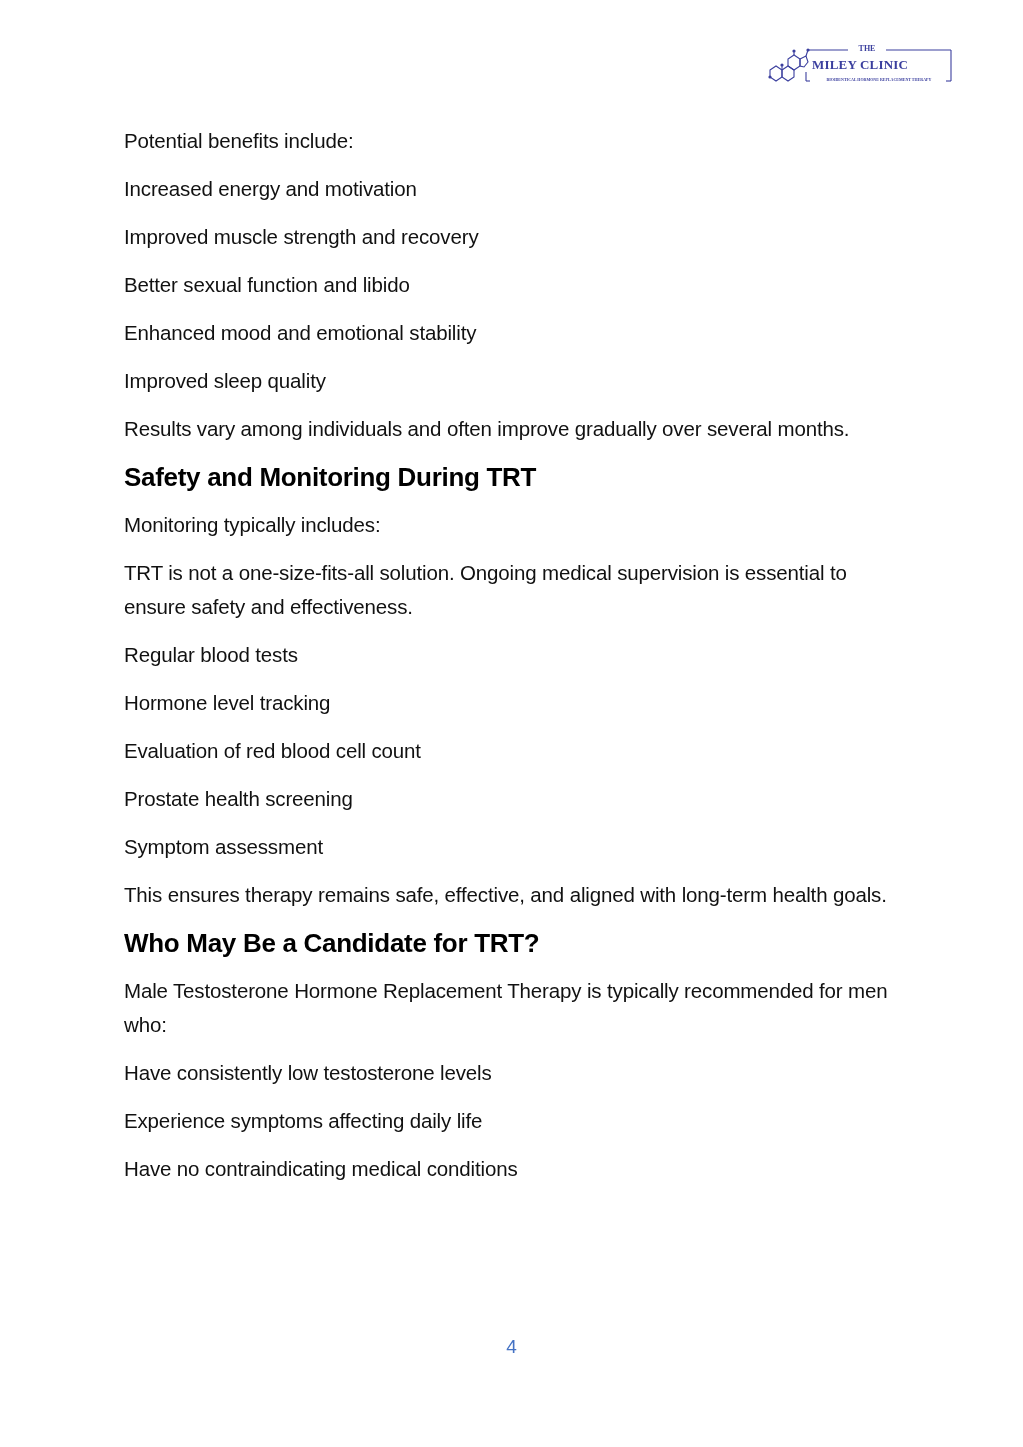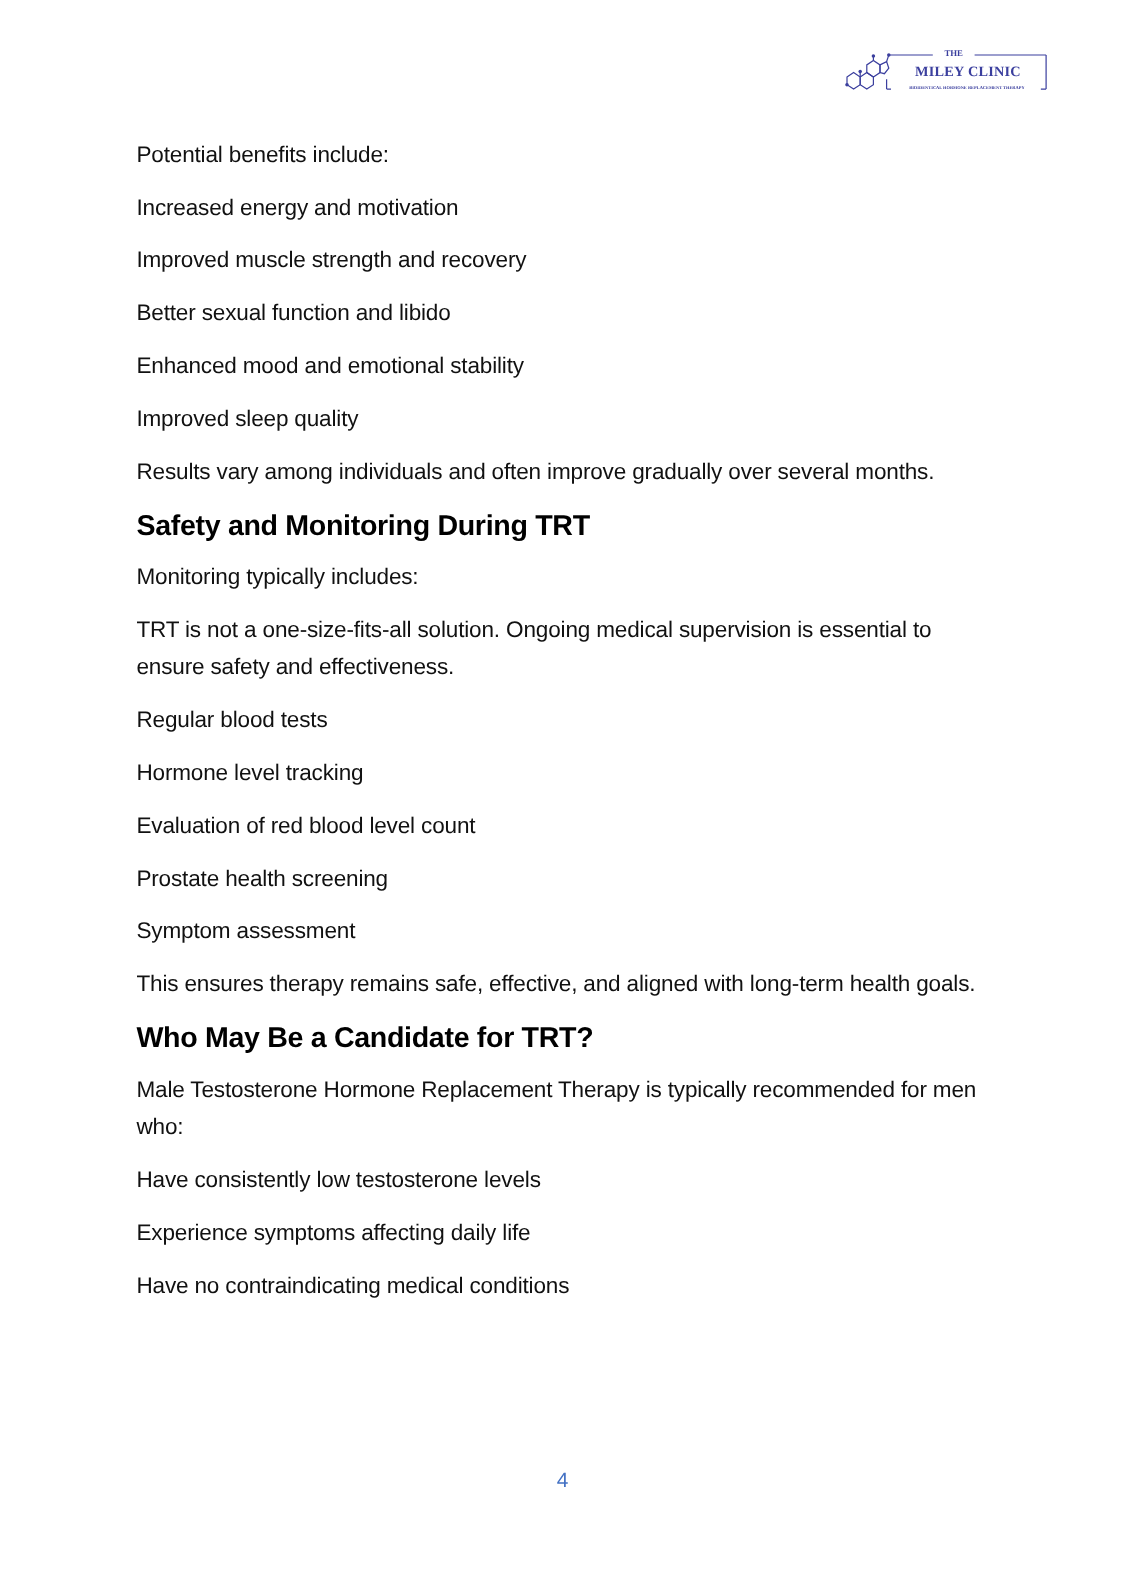--- a/index.html
+++ b/index.html
@@ -42,40 +42,40 @@
       <g stroke="#3b3f9e" stroke-width="1.1" fill="none">
         <line x1="40" y1="10" x2="80" y2="10"></line>
         <line x1="118" y1="10" x2="183" y2="10"></line>
         <line x1="183" y1="10" x2="183" y2="41"></line>
         <line x1="38" y1="32" x2="38" y2="41"></line>
         <line x1="38" y1="41" x2="42" y2="41"></line>
         <line x1="178" y1="41" x2="183" y2="41"></line>
       </g>
     </svg>
     <div style="position:absolute;left:80px;top:4px;width:38px;text-align:center;font-family:'Liberation Serif',serif;font-weight:bold;font-size:8px;color:#3b3f9e;">THE</div>
-    <div style="position:absolute;left:44px;top:17px;width:136px;text-align:center;font-family:'Liberation Serif',serif;font-weight:bold;font-size:13px;color:#3b3f9e;letter-spacing:0.2px;">MILEY CLINIC</div>
+    <div style="position:absolute;left:44px;top:17px;width:136px;font-family:'Liberation Serif',serif;font-weight:bold;font-size:13px;color:#3b3f9e;letter-spacing:0.2px;">MILEY CLINIC</div>
     <div style="position:absolute;left:44px;top:37px;width:134px;text-align:center;font-family:'Liberation Serif',serif;font-weight:bold;font-size:4px;color:#3b3f9e;white-space:nowrap;background:#fff;">BIOIDENTICAL HORMONE REPLACEMENT THERAPY</div>
   </div>
 
   <div class="content">
 
     <p class="p">Potential benefits include:</p>
     <p class="p">Increased energy and motivation</p>
     <p class="p">Improved muscle strength and recovery</p>
     <p class="p">Better sexual function and libido</p>
     <p class="p">Enhanced mood and emotional stability</p>
     <p class="p">Improved sleep quality</p>
     <p class="p">Results vary among individuals and often improve gradually over several months.</p>
 
     <h2 class="h2">Safety and Monitoring During TRT</h2>
     <p class="p">Monitoring typically includes:</p>
     <p class="p">TRT is not a one-size-fits-all solution. Ongoing medical supervision is essential to ensure safety and effectiveness.</p>
     <p class="p">Regular blood tests</p>
     <p class="p">Hormone level tracking</p>
-    <p class="p">Evaluation of red blood level count</p>
+    <p class="p">Evaluation of red blood cell count</p>
     <p class="p">Prostate health screening</p>
     <p class="p">Symptom assessment</p>
     <p class="p">This ensures therapy remains safe, effective, and aligned with long-term health goals.</p>
 
     <h2 class="h2">Who May Be a Candidate for TRT?</h2>
     <p class="p">Male Testosterone Hormone Replacement Therapy is typically recommended for men who:</p>
     <p class="p">Have consistently low testosterone levels</p>
     <p class="p">Experience symptoms affecting daily life</p>
     <p class="p">Have no contraindicating medical conditions</p>
   </div>

